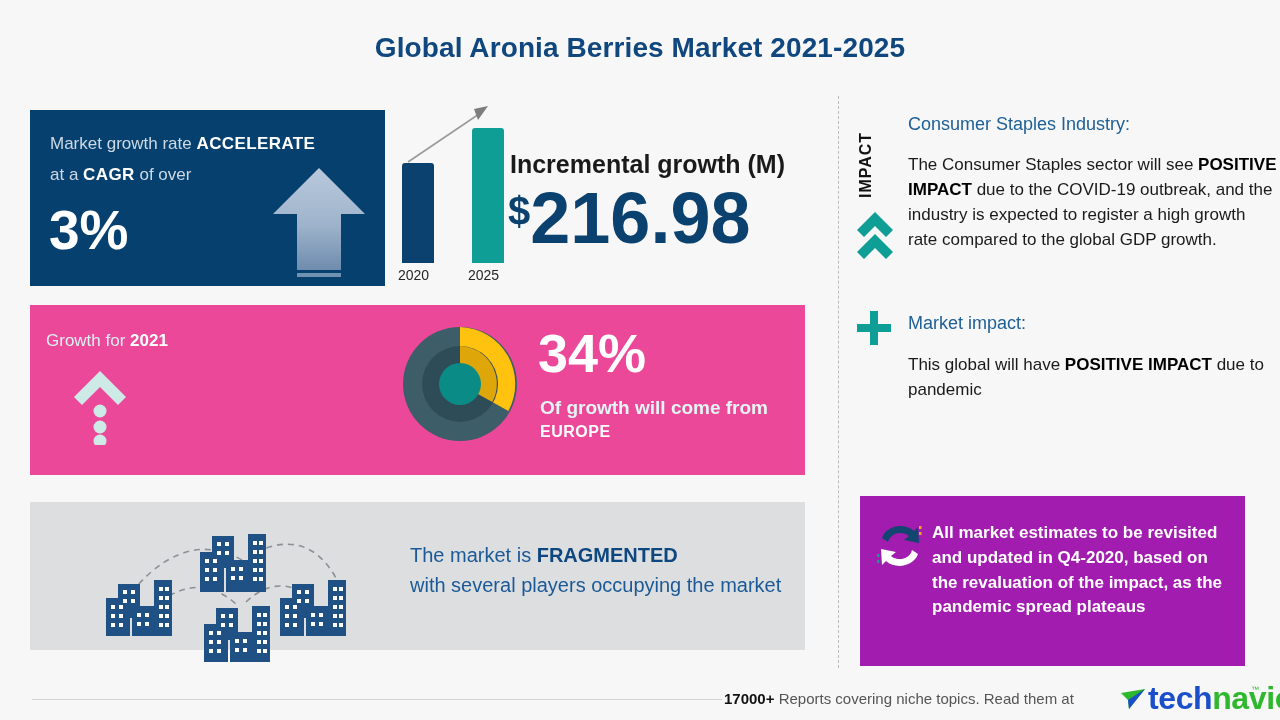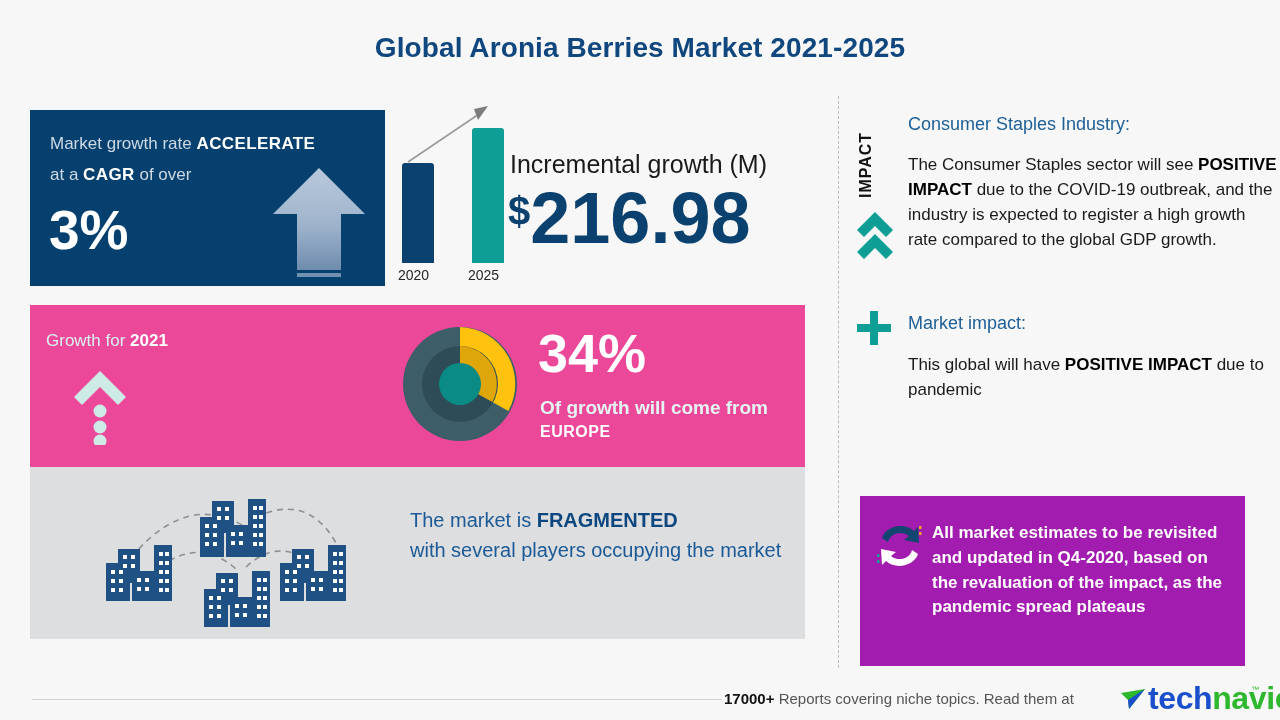--- a/index.html
+++ b/index.html
@@ -46,21 +46,21 @@
   .bar-2020{left:12px;top:63px;width:32px;height:100px;background:#0b416e;}
   .bar-2025{left:82px;top:28px;width:32px;height:135px;background:#0f9e96;}
   .bar-label{
     position:absolute;top:167px;font-size:14px;color:#262626;font-weight:400;
   }
   .lbl-2020{left:8px;}
   .lbl-2025{left:78px;}
   .growth-arrow{position:absolute;left:0;top:0;width:120px;height:80px;}
   .inc-title{
     position:absolute;left:120px;top:50px;
-    font-size:25px;font-weight:400;color:#1a1a1a;white-space:nowrap;
+    font-size:25px;font-weight:700;color:#1a1a1a;white-space:nowrap;
   }
   .inc-value{
     position:absolute;left:118px;top:82px;
     font-size:72px;font-weight:700;color:#0b416e;line-height:1;white-space:nowrap;
   }
   .inc-value .cur{font-size:40px;vertical-align:18px;font-weight:700;}
 
   
   .panel-teal{
     position:absolute;left:30px;top:305px;width:775px;height:170px;
@@ -84,21 +84,21 @@
     position:absolute;left:540px;top:394px;
     font-size:19px;font-weight:700;color:#e4f5f3;line-height:1.45;
   }
   .pct-region{
     position:absolute;left:540px;top:423px;
     font-size:16px;font-weight:700;color:#ffffff;letter-spacing:.5px;
   }
 
   
   .panel-grey{
-    position:absolute;left:30px;top:467px;width:775px;height:172px;
+    position:absolute;left:30px;top:502px;width:775px;height:148px;
     background:#dddee0;
   }
   .cityscape{position:absolute;left:30px;top:0px;width:340px;height:172px;}
   .frag-text{
     position:absolute;left:380px;top:38px;width:380px;
     font-size:20px;font-weight:300;color:#1b5a96;line-height:1.5;
   }
   .frag-text b{font-weight:700;color:#0d477f;}
 
   

